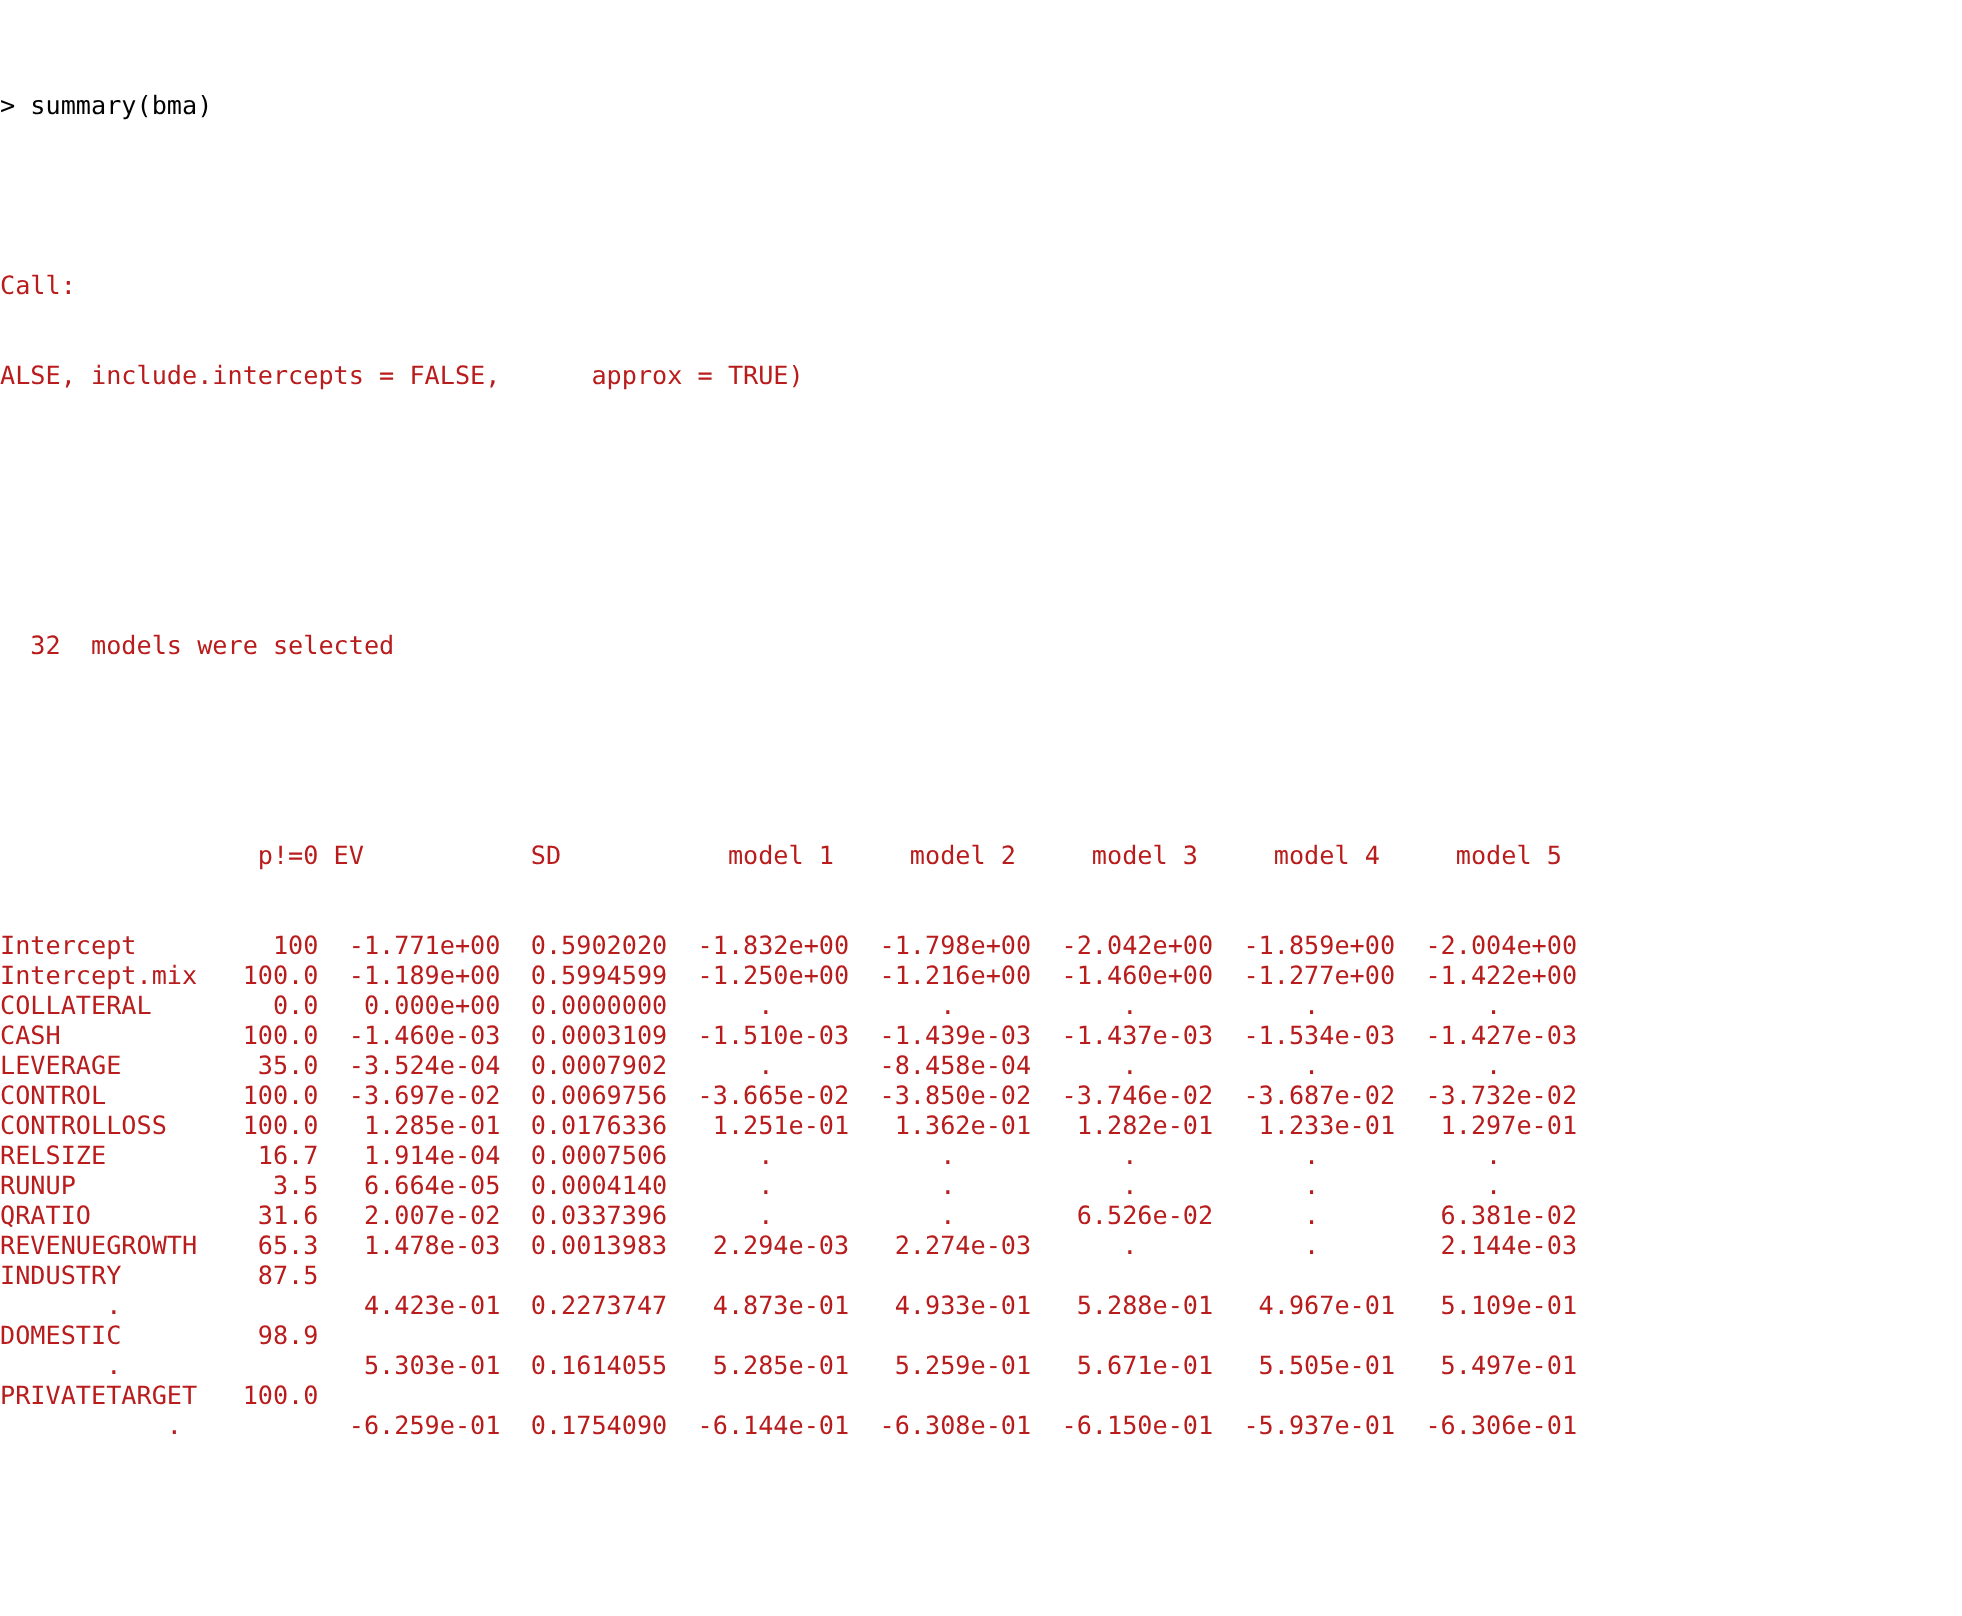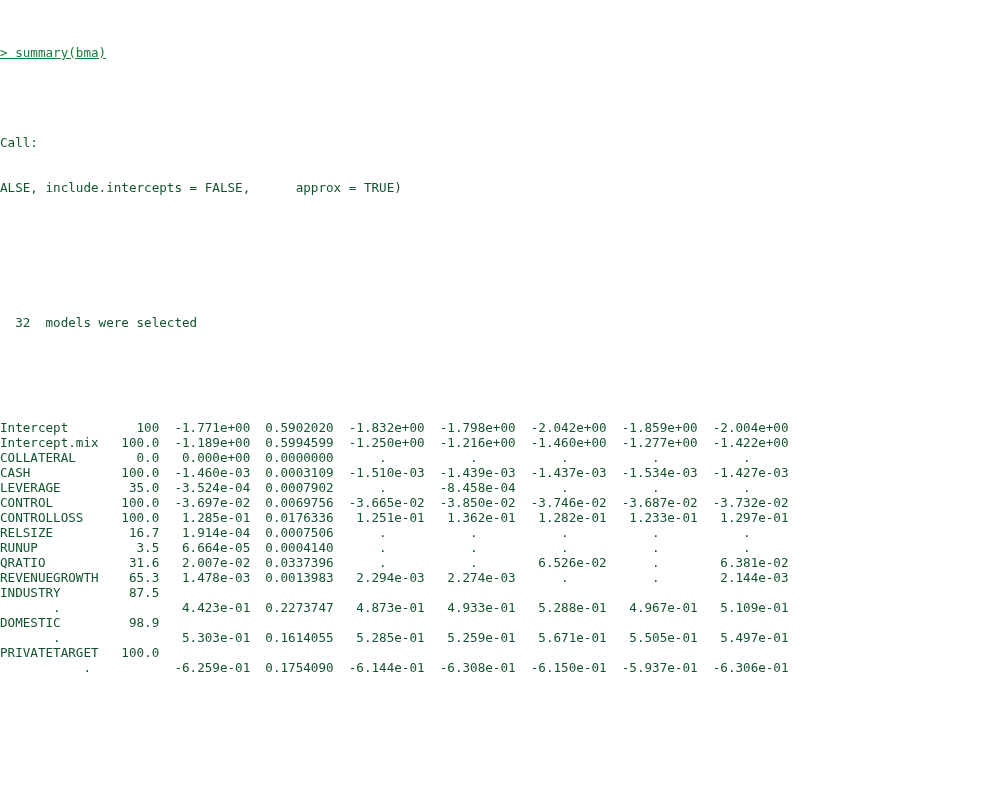--- a/index.html
+++ b/index.html
@@ -27,44 +27,44 @@
   }
   .line {
     display: block;
     height: 15px;
     white-space: pre;
     font-family: "DejaVu Sans Mono", "Liberation Mono", monospace;
     font-size: 12.6px;
     line-height: 15px;
   }
   .prompt-line {
-    color: #15803d;
-    text-decoration: underline;
+    color: #000000;
   }
   .out {
-    color: #14532d;
+    color: #b91c1c;
   }
   .blank {
     color: transparent;
   }
 </style>
 </head>
 <body>
 
 <div id="console">
 
   <span class="line prompt-line">&gt; summary(bma)</span>
   <span class="line blank"> </span>
   <span class="line out">Call:</span>
   <span class="line out">ALSE, include.intercepts = FALSE,      approx = TRUE)</span>
   <span class="line blank"> </span>
   <span class="line blank"> </span>
   <span class="line out">  32  models were selected</span>
   <span class="line blank"> </span>
 
+  <span class="line out" id="table-header">                 p!=0 EV           SD           model 1     model 2     model 3     model 4     model 5</span>
   <span id="table-body"><span class="line out">Intercept         100  -1.771e+00  0.5902020  -1.832e+00  -1.798e+00  -2.042e+00  -1.859e+00  -2.004e+00</span><span class="line out">Intercept.mix   100.0  -1.189e+00  0.5994599  -1.250e+00  -1.216e+00  -1.460e+00  -1.277e+00  -1.422e+00</span><span class="line out">COLLATERAL        0.0   0.000e+00  0.0000000      .           .           .           .           .</span><span class="line out">CASH            100.0  -1.460e-03  0.0003109  -1.510e-03  -1.439e-03  -1.437e-03  -1.534e-03  -1.427e-03</span><span class="line out">LEVERAGE         35.0  -3.524e-04  0.0007902      .       -8.458e-04      .           .           .</span><span class="line out">CONTROL         100.0  -3.697e-02  0.0069756  -3.665e-02  -3.850e-02  -3.746e-02  -3.687e-02  -3.732e-02</span><span class="line out">CONTROLLOSS     100.0   1.285e-01  0.0176336   1.251e-01   1.362e-01   1.282e-01   1.233e-01   1.297e-01</span><span class="line out">RELSIZE          16.7   1.914e-04  0.0007506      .           .           .           .           .</span><span class="line out">RUNUP             3.5   6.664e-05  0.0004140      .           .           .           .           .</span><span class="line out">QRATIO           31.6   2.007e-02  0.0337396      .           .        6.526e-02      .        6.381e-02</span><span class="line out">REVENUEGROWTH    65.3   1.478e-03  0.0013983   2.294e-03   2.274e-03      .           .        2.144e-03</span><span class="line out">INDUSTRY         87.5</span><span class="line out">       .                4.423e-01  0.2273747   4.873e-01   4.933e-01   5.288e-01   4.967e-01   5.109e-01</span><span class="line out">DOMESTIC         98.9</span><span class="line out">       .                5.303e-01  0.1614055   5.285e-01   5.259e-01   5.671e-01   5.505e-01   5.497e-01</span><span class="line out">PRIVATETARGET   100.0</span><span class="line out">           .           -6.259e-01  0.1754090  -6.144e-01  -6.308e-01  -6.150e-01  -5.937e-01  -6.306e-01</span></span>
   
   
 
   
   
   
   
   
   

